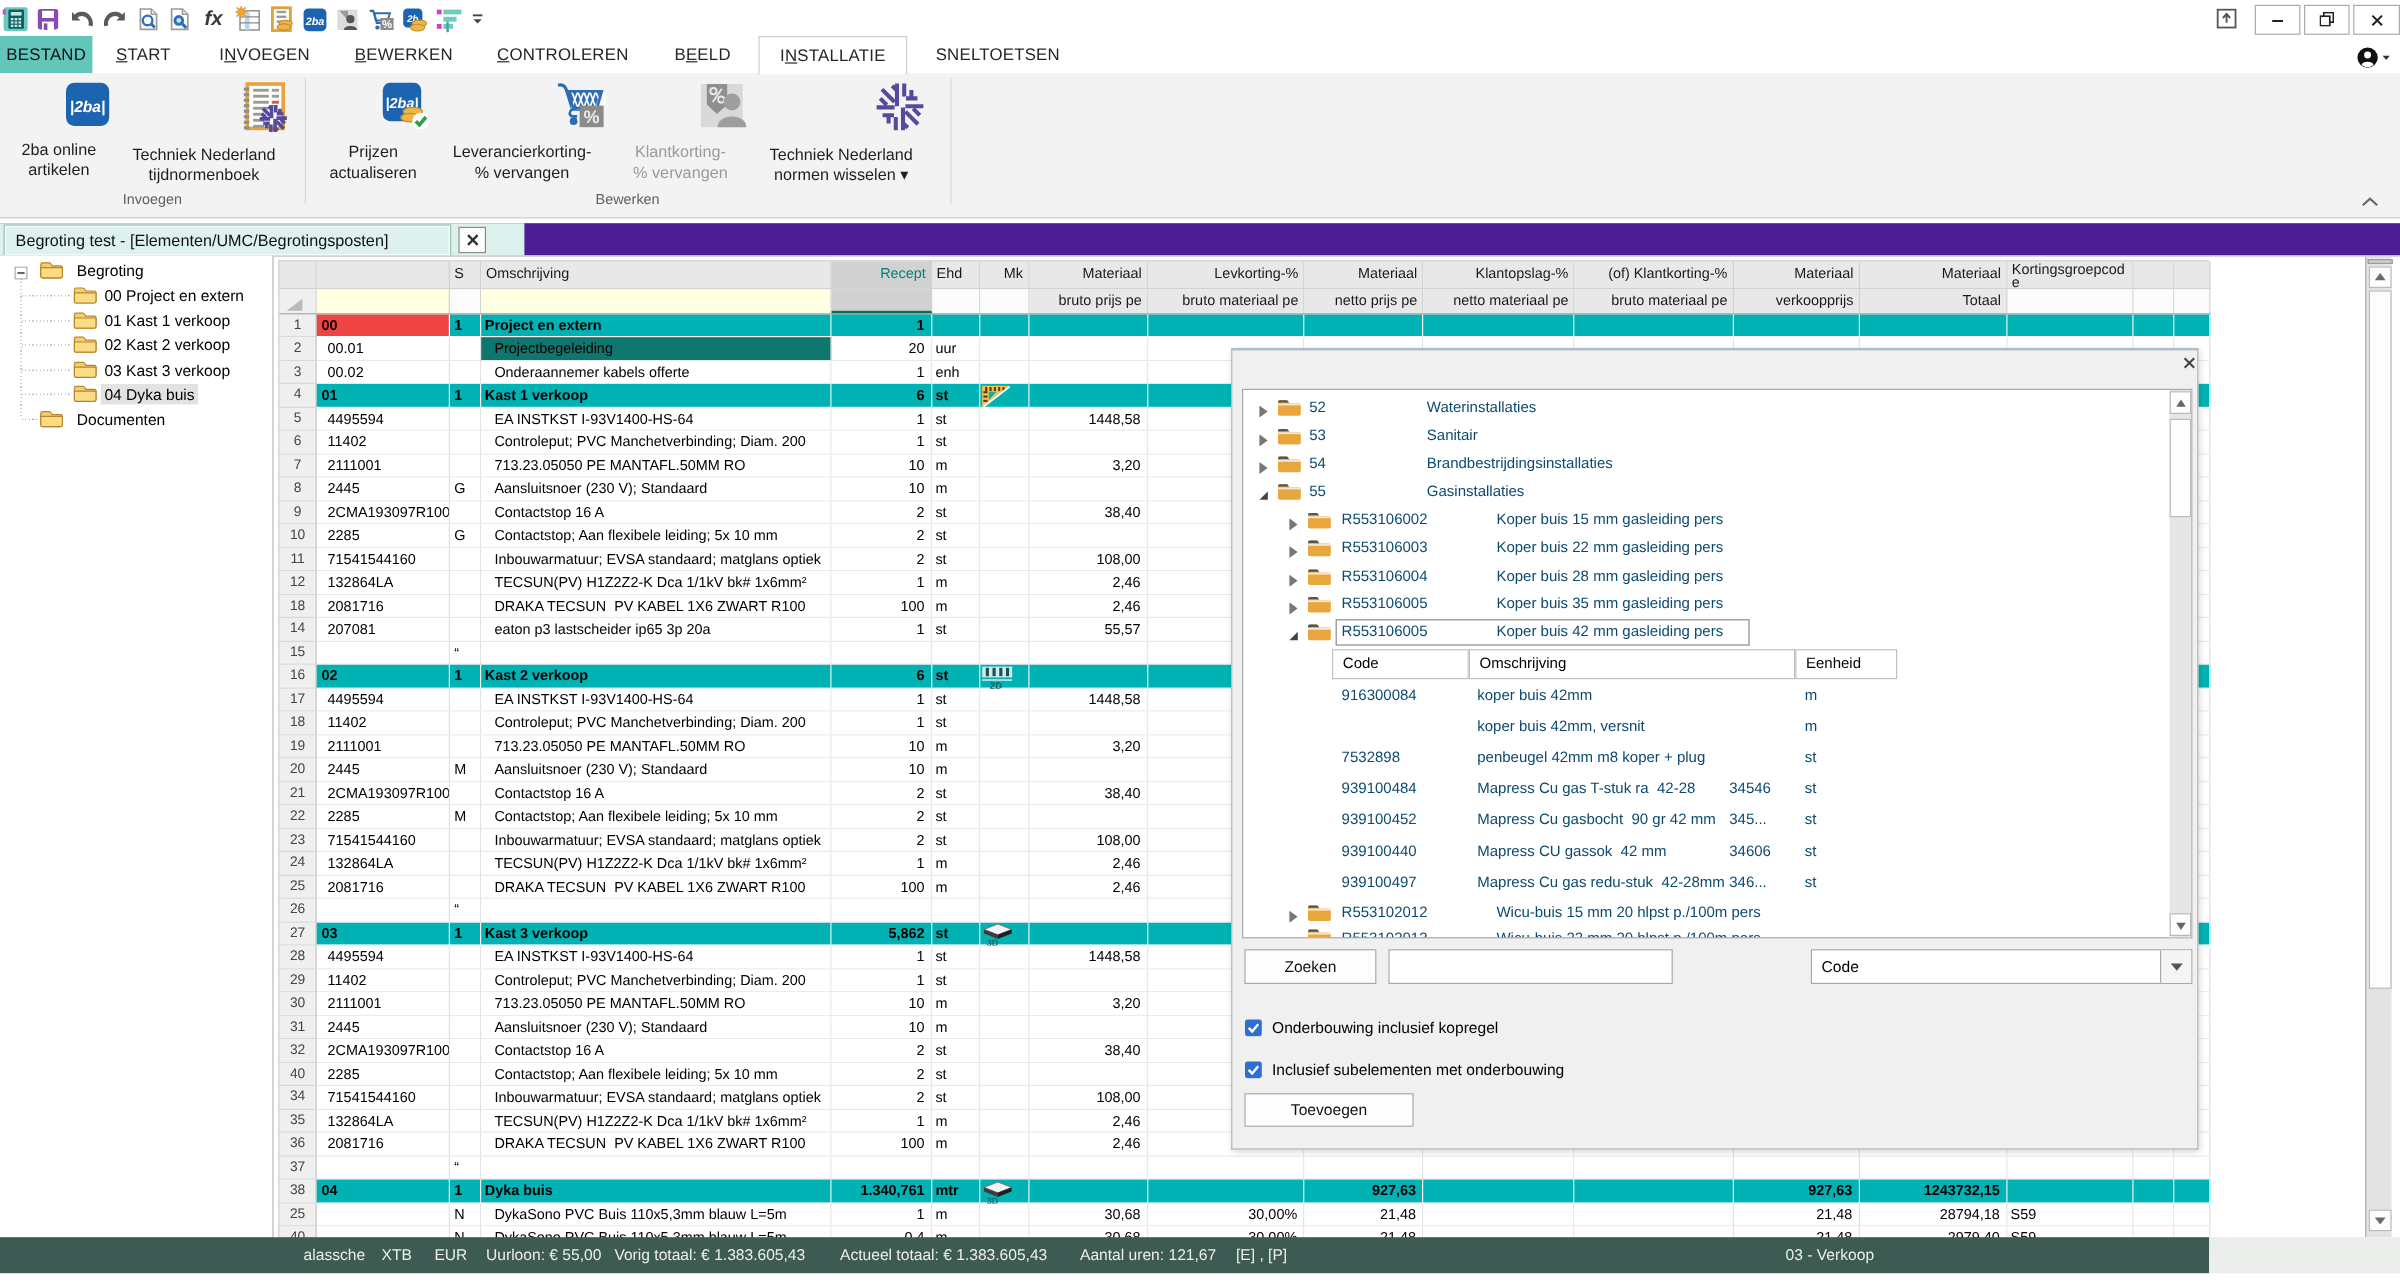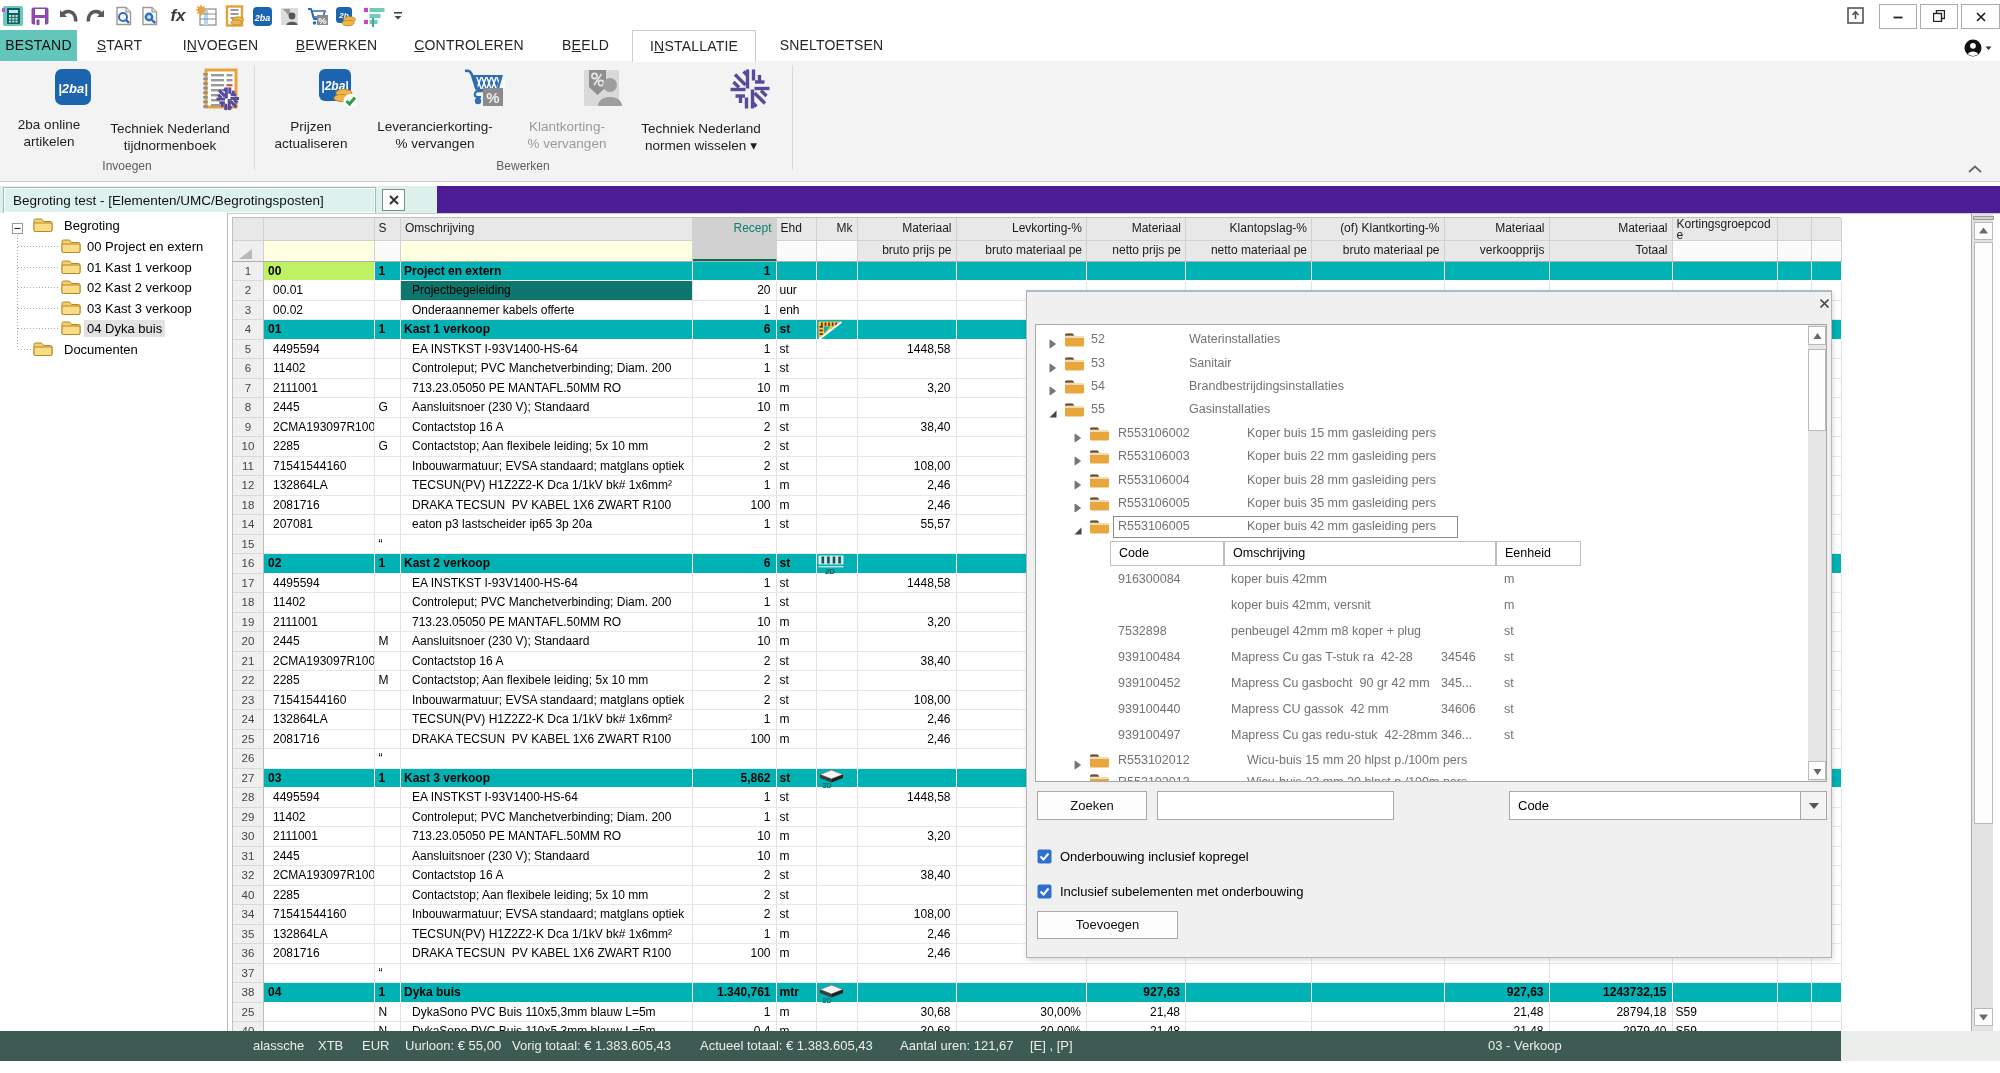--- a/index.html
+++ b/index.html
@@ -42,21 +42,21 @@
 .gcell{position:absolute;font-size:12px;color:#000;white-space:nowrap;overflow:hidden;}
 .rowno{position:absolute;background:#efefef;border-right:1px solid #bdbdbd;
  border-bottom:1px solid #d8d8d8;font-size:11.5px;color:#444;text-align:center;}
 
 #dlg{left:1026px;top:290px;width:806px;height:668px;background:#f0f0f0;
  border:1px solid #b4b4b4;border-top:2px solid #aeb9ca;box-shadow:1px 2px 5px rgba(0,0,0,.15);}
 #dlgtitle{position:absolute;left:0;top:0;width:804px;height:19px;background:#fcfcfc;
  border-bottom:1px solid #a8a8a8;font-size:13px;color:#4a4a4a;line-height:18px;padding-left:5px;}
 #dlgtree{position:absolute;left:8px;top:32px;width:792px;height:458px;background:#fff;
  border:1px solid #a8a8a8;overflow:hidden;}
-.dtxt{position:absolute;font-size:12.5px;color:#737373;white-space:nowrap;}
+.dtxt{position:absolute;font-size:12.5px;color:#0c4a6e;white-space:nowrap;}
 .dbtn{position:absolute;background:#fdfdfd;border:1px solid #a8a8a8;text-align:center;
  font-size:13px;color:#111;}
 
 #statusbar{left:0;top:1031px;width:1841px;height:30px;background:#3d5b52;color:#eceeec;
  font-size:13px;}
 #statusright{left:1841px;top:1031px;width:159px;height:30px;background:#eceeec;}
 .sbt{position:absolute;top:0;height:30px;line-height:30px;white-space:nowrap;}
 
 .sbbox{position:absolute;background:#fdfdfd;border:1px solid #b9b9b9;}
 </style></head><body>
@@ -398,21 +398,21 @@
 <div class="hcell" style="left:953px;top:22.5px;width:126px;height:21px;line-height:18px;text-align:right;padding-right:4px;background:#e9e8e8;">netto materiaal pe</div>
 <div class="hcell" style="left:1079px;top:22.5px;width:132.5px;height:21px;line-height:18px;text-align:right;padding-right:4px;background:#e9e8e8;">bruto materiaal pe</div>
 <div class="hcell" style="left:1211.5px;top:22.5px;width:105.0px;height:21px;line-height:18px;text-align:right;padding-right:4px;background:#e9e8e8;">verkoopprijs</div>
 <div class="hcell" style="left:1316.5px;top:22.5px;width:123.0px;height:21px;line-height:18px;text-align:right;padding-right:4px;background:#e9e8e8;">Totaal</div>
 <div class="hcell" style="left:1439.5px;top:22.5px;width:105.0px;height:21px;line-height:18px;text-align:right;padding-right:4px;background:#fbfbfb;"></div>
 <div class="hcell" style="left:1544.5px;top:22.5px;width:34.5px;height:21px;line-height:18px;text-align:right;padding-right:4px;background:#fbfbfb;"></div>
 <div class="hcell" style="left:1579px;top:22.5px;width:30px;height:21px;line-height:18px;text-align:right;padding-right:4px;background:#fbfbfb;"></div>
 <div class="abs" style="left:0;top:43px;width:1609px;height:1px;background:#aeaeae;z-index:1;"></div>
 <div class="abs" style="left:6px;top:31px;width:0;height:0;border-left:13px solid transparent;border-bottom:10px solid #b9b9b9;"></div>
 <div class="rowno" style="left:0;top:43.5px;width:31px;height:19.5px;line-height:19.5px;">1</div>
-<div class="gcell" style="left:31px;top:43.5px;width:110.5px;height:19.5px;line-height:18.5px;background:#bef264;border-right:1px solid #fff;border-bottom:1px solid #fff;font-weight:bold;padding-left:4px;">00</div>
+<div class="gcell" style="left:31px;top:43.5px;width:110.5px;height:19.5px;line-height:18.5px;background:#ef4444;border-right:1px solid #fff;border-bottom:1px solid #fff;font-weight:bold;padding-left:4px;">00</div>
 <div class="gcell" style="left:141.5px;top:43.5px;width:26.5px;height:19.5px;line-height:18.5px;background:#00b2b4;border-right:1px solid #fff;border-bottom:1px solid #fff;font-weight:bold;padding-left:4px;">1</div>
 <div class="gcell" style="left:168px;top:43.5px;width:292px;height:19.5px;line-height:18.5px;background:#00b2b4;border-right:1px solid #fff;border-bottom:1px solid #fff;font-weight:bold;padding-left:3px;">Project en extern</div>
 <div class="gcell" style="left:460px;top:43.5px;width:83.5px;height:19.5px;line-height:18.5px;background:#00b2b4;border-right:1px solid #fff;border-bottom:1px solid #fff;font-weight:bold;text-align:right;padding-right:5px;">1</div>
 <div class="gcell" style="left:543.5px;top:43.5px;width:40.5px;height:19.5px;line-height:18.5px;background:#00b2b4;border-right:1px solid #fff;border-bottom:1px solid #fff;font-weight:bold;padding-left:3px;"></div>
 <div class="gcell" style="left:584px;top:43.5px;width:40.5px;height:19.5px;line-height:18.5px;background:#00b2b4;border-right:1px solid #fff;border-bottom:1px solid #fff;font-weight:bold;padding-left:4px;"></div>
 <div class="gcell" style="left:624.5px;top:43.5px;width:99.0px;height:19.5px;line-height:18.5px;background:#00b2b4;border-right:1px solid #fff;border-bottom:1px solid #fff;font-weight:bold;text-align:right;padding-right:5px;"></div>
 <div class="gcell" style="left:723.5px;top:43.5px;width:130.5px;height:19.5px;line-height:18.5px;background:#00b2b4;border-right:1px solid #fff;border-bottom:1px solid #fff;font-weight:bold;text-align:right;padding-right:5px;"></div>
 <div class="gcell" style="left:854px;top:43.5px;width:99px;height:19.5px;line-height:18.5px;background:#00b2b4;border-right:1px solid #fff;border-bottom:1px solid #fff;font-weight:bold;text-align:right;padding-right:5px;"></div>
 <div class="gcell" style="left:953px;top:43.5px;width:126px;height:19.5px;line-height:18.5px;background:#00b2b4;border-right:1px solid #fff;border-bottom:1px solid #fff;font-weight:bold;padding-left:4px;"></div>
 <div class="gcell" style="left:1079px;top:43.5px;width:132.5px;height:19.5px;line-height:18.5px;background:#00b2b4;border-right:1px solid #fff;border-bottom:1px solid #fff;font-weight:bold;padding-left:4px;"></div>

